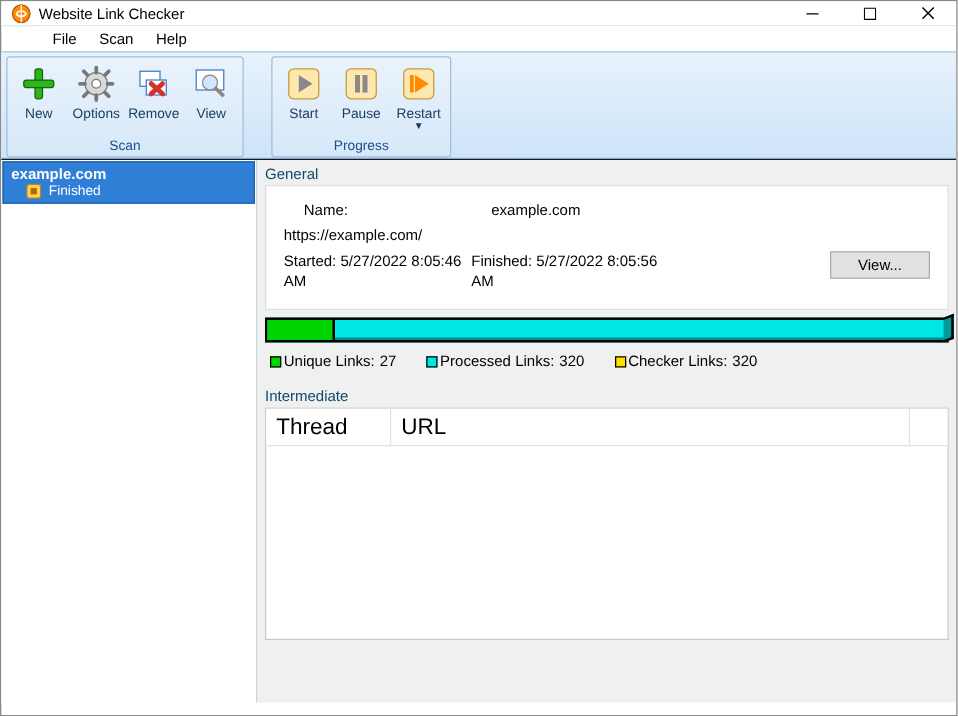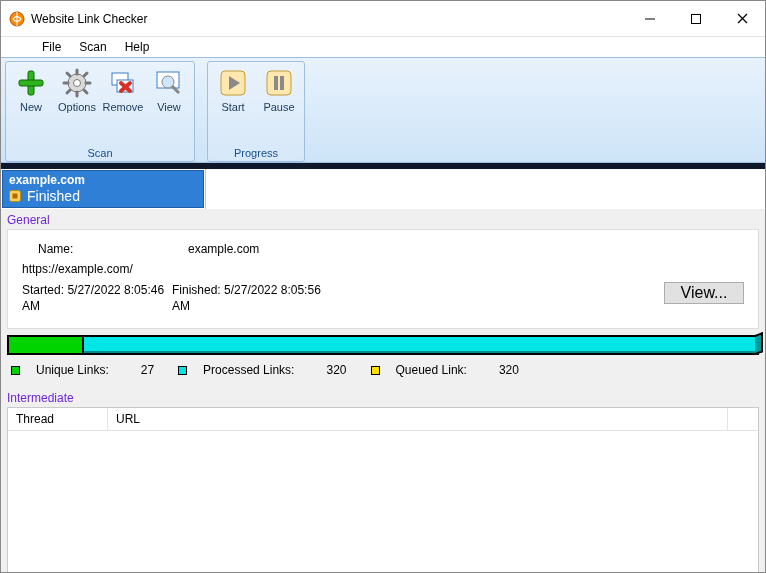--- a/index.html
+++ b/index.html
@@ -9,21 +9,21 @@
     font-size: 12px;
     background: #fff;
     color: #000;
     width: 766px;
     height: 573px;
     overflow: hidden;
     border: 1px solid #888;
   }
   
   .titlebar {
-    height: 36px;
+    height: 20px;
     display: flex;
     align-items: center;
     background: #fff;
     border-bottom: 1px solid #e5e5e5;
   }
   .titlebar .app-icon {
     width: 16px; height: 16px;
     margin: 0 6px 0 8px;
     display: flex; align-items: center; justify-content: center;
   }
@@ -42,27 +42,27 @@
     display: flex;
     align-items: center;
     padding: 0 4px;
     gap: 2px;
     background: #fff;
     margin-left: 29px;
   }
   .menubar .menu-item { padding: 2px 8px; }
   
   .ribbon {
-    height: 106px;
+    height: 86px;
     background: linear-gradient(#e8f2fc, #cde4f8);
     border-top: 1px solid #9fbfde;
     border-bottom: 1px solid #9fbfde;
     display: flex;
     padding: 3px 4px 0 4px;
-    gap: 12px;
+    gap: 22px;
   }
   .ribbon-group {
     border: 1px solid #9fbfde;
     border-radius: 3px;
     background: linear-gradient(#eaf3fc, #d6e8f9);
     display: flex;
     flex-direction: column;
     padding: 2px 2px 0 2px;
   }
   .ribbon-group .buttons { display: flex; flex: 1; }
@@ -85,52 +85,51 @@
     width: 32px; height: 32px;
     display: flex; align-items: center; justify-content: center;
     margin-bottom: 2px;
   }
   .ribbon-btn .lbl { font-size: 11px; color: #1a3a5c; text-align:center; line-height:12px; }
   .ribbon-btn .drop { font-size: 8px; color:#1a3a5c; line-height:8px; }
   
   .main {
     display: flex;
     height: calc(573px - 30px - 20px - 86px - 2px);
-    border-top: 6px solid #0f172a;
-    flex-direction: column;
+    border-top: 1px solid #0f172a;
   }
   .sidebar {
     width: 205px;
     border-right: 1px solid #b8c8d8;
     background: #fff;
     padding: 1px;
   }
   .side-item {
     background: #2f7fd6;
     color: #fff;
     border: 1px solid #1e5fa8;
     padding: 2px 6px 3px 6px;
   }
   .side-item .title-row { font-weight: 600; font-size: 12px; }
   .side-item .status-row {
-    display: flex; align-items: center; gap: 6px;
-    font-size: 14px; margin-top: 1px;
+    display: flex; align-items: flex-start; gap: 6px;
+    font-size: 11px; margin-top: 1px; margin-left: 12px;
   }
   .side-item .status-icon {
     width: 12px; height: 12px; display:inline-flex;
   }
   .content {
     flex: 1;
     background: #f0f0f0;
     overflow-y: scroll;
     padding: 0;
   }
   .section-label {
     font-size: 12px;
-    color: #6d28d9;
+    color: #0c4a6e;
     padding: 4px 6px 2px 6px;
   }
   .general-panel {
     background: #fff;
     margin: 0 6px 4px 6px;
     border: 1px solid #ddd;
     padding: 12px 14px 14px 14px;
   }
   .gen-row { display: flex; margin-bottom: 6px; }
   .gen-row .label { width: 150px; margin-left: 16px; }
@@ -138,21 +137,21 @@
     display: flex; align-items: flex-start; gap: 0;
     margin-top: 6px;
   }
   .gen-dates .col { width: 150px; line-height: 16px; }
   .view-btn {
     margin-left: auto;
     border: 1px solid #adadad;
     background: #e1e1e1;
     width: 80px; height: 22px;
     font: inherit;
-    font-size: 16px;
+    font-size: 12px;
   }
   .progress-wrap {
     margin: 6px 6px 4px 6px;
   }
   .progressbar {
     height: 20px;
     border: 2px solid #000;
     background: #00e5e5;
     position: relative;
     box-shadow: inset -2px -2px 0 0 #008d8d, 4px 4px 0 0 rgba(0,0,0,0);
@@ -169,40 +168,40 @@
     position: absolute; left:0; top:0; bottom:0;
     background: #00d400;
     border-right: 2px solid #000;
   }
   .legend {
     display: flex; gap: 24px;
     margin: 8px 6px 10px 10px;
     font-size: 12px;
     align-items: center;
   }
-  .legend .item { display:flex; align-items:center; gap:16px;justify-content:center; }
+  .legend .item { display:flex; align-items:center; gap:2px;justify-content:center; }
   .legend .sw {
     width: 9px; height: 9px; border: 1px solid #000;
     display:inline-block;
   }
   .intermediate-panel {
     background: #fff;
     margin: 0 6px 6px 6px;
     border: 1px solid #c9c9c9;
     height: 186px;
   }
   .thead {
     display: flex;
     border-bottom: 1px solid #e3e3e3;
     background: #fff;
   }
   .thead .th {
     padding: 4px 8px;
     border-right: 1px solid #e3e3e3;
-    font-size: 12px;
+    font-size: 18px;
   }
   .thead .th:first-child { width: 100px; }
   .thead .th:nth-child(2) { flex:1; }
   .thead .th.last { width: 30px; border-right:none; }
   
   .content::-webkit-scrollbar { width: 17px; background:#f0f0f0; }
   .content::-webkit-scrollbar-thumb { background:#c2c2c2; border:1px solid #a9a9a9; }
 </style>
 </head>
 <body>
@@ -313,20 +312,31 @@
       <div class="ribbon-btn">
         <span class="icon32">
           <svg width="30" height="30" viewBox="0 0 30 30">
               <rect x="3" y="3" width="24" height="24" rx="4" fill="#ffe8ae" stroke="#c39a3a"></rect>
               <rect x="10" y="8" width="4" height="14" fill="#8a8a8a"></rect>
               <rect x="16" y="8" width="4" height="14" fill="#8a8a8a"></rect>
             </svg>
         </span>
         <span class="lbl">Pause</span>
       </div>
+      <div class="ribbon-btn">
+        <span class="icon32">
+          <svg width="30" height="30" viewBox="0 0 30 30">
+              <rect x="3" y="3" width="24" height="24" rx="4" fill="#ffe8ae" stroke="#c39a3a"></rect>
+              <rect x="8" y="8" width="3" height="14" fill="#ff8a00"></rect>
+              <polygon points="12,8 23,15 12,22" fill="#ff8a00"></polygon>
+            </svg>
+        </span>
+        <span class="lbl">Restart</span>
+        <span class="drop">▼</span>
+      </div>
     </div>
     <div class="group-label">Progress</div>
   </div>
 </div>
 
 <div class="main">
   <div class="sidebar">
     <div class="side-item">
       <div class="title-row">example.com</div>
       <div class="status-row">
@@ -381,21 +391,21 @@
         <span>27</span>
       </div>
       <div class="item">
         <span class="sw" id="sw-proc" style="background: rgb(0, 229, 229);"></span>
         <span>Processed Links:</span>
         <span> </span>
         <span>320</span>
       </div>
       <div class="item">
         <span class="sw" id="sw-queued" style="background: rgb(255, 224, 0);"></span>
-        <span>Queued Link:</span>
+        <span>Checker Links:</span>
         <span> </span>
         <span>320</span>
       </div>
     </div>
 
     <div class="section-label">Intermediate</div>
     <div class="intermediate-panel">
       <div class="thead">
         <div class="th">Thread</div>
         <div class="th">URL</div>

